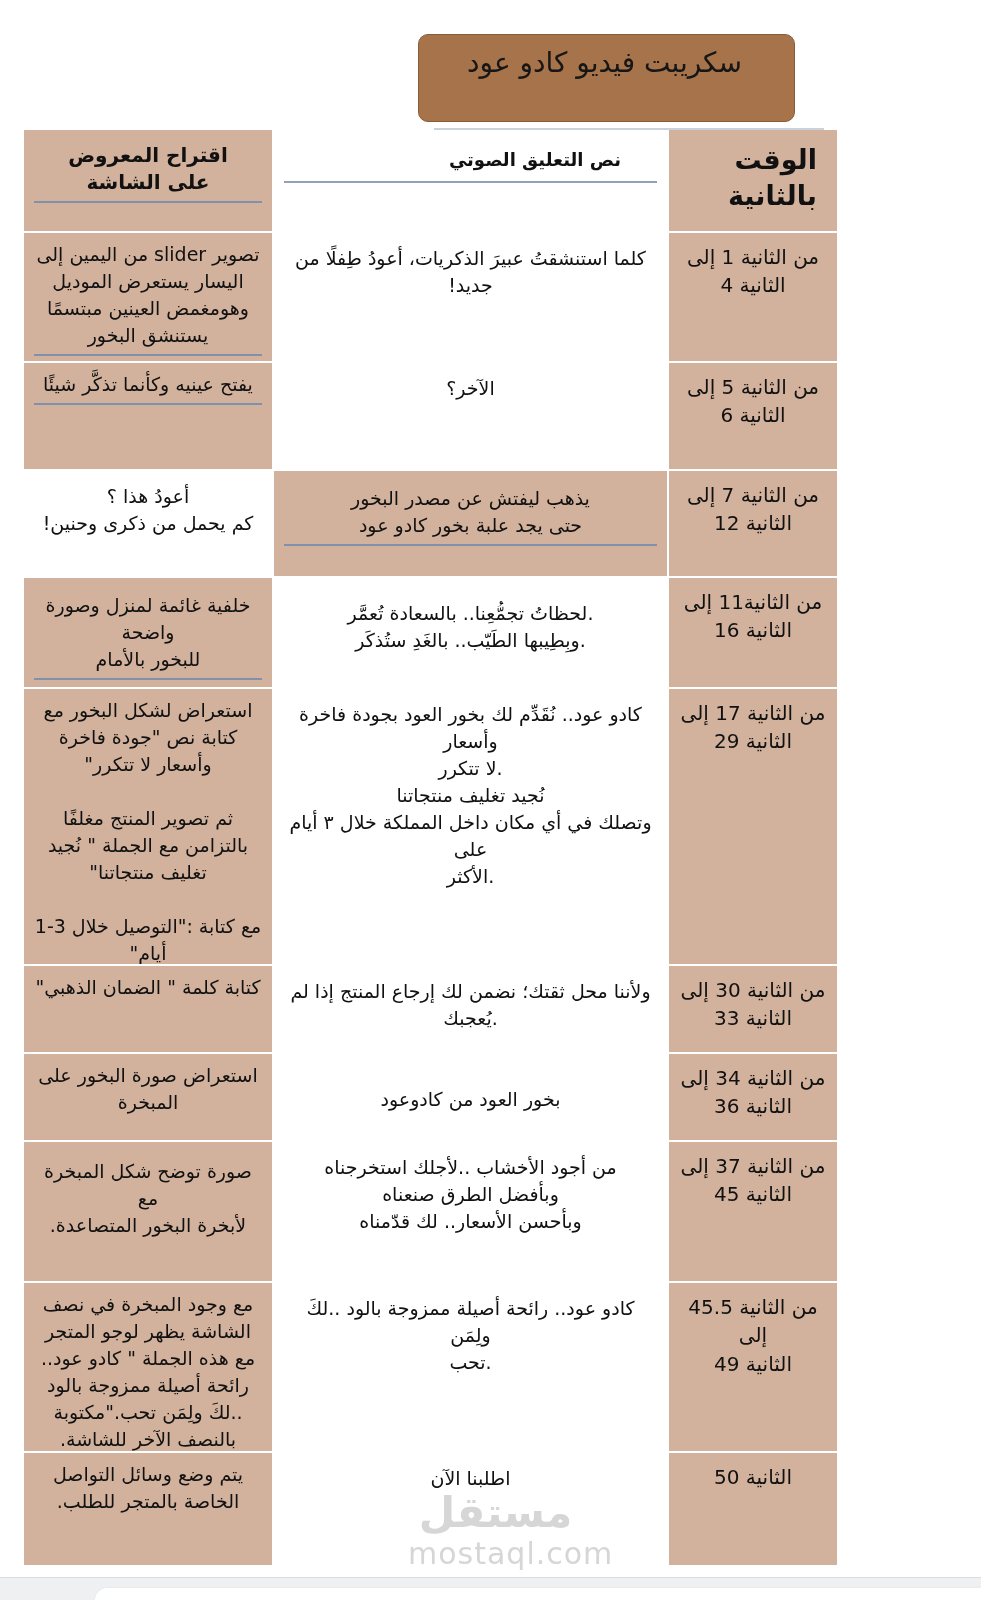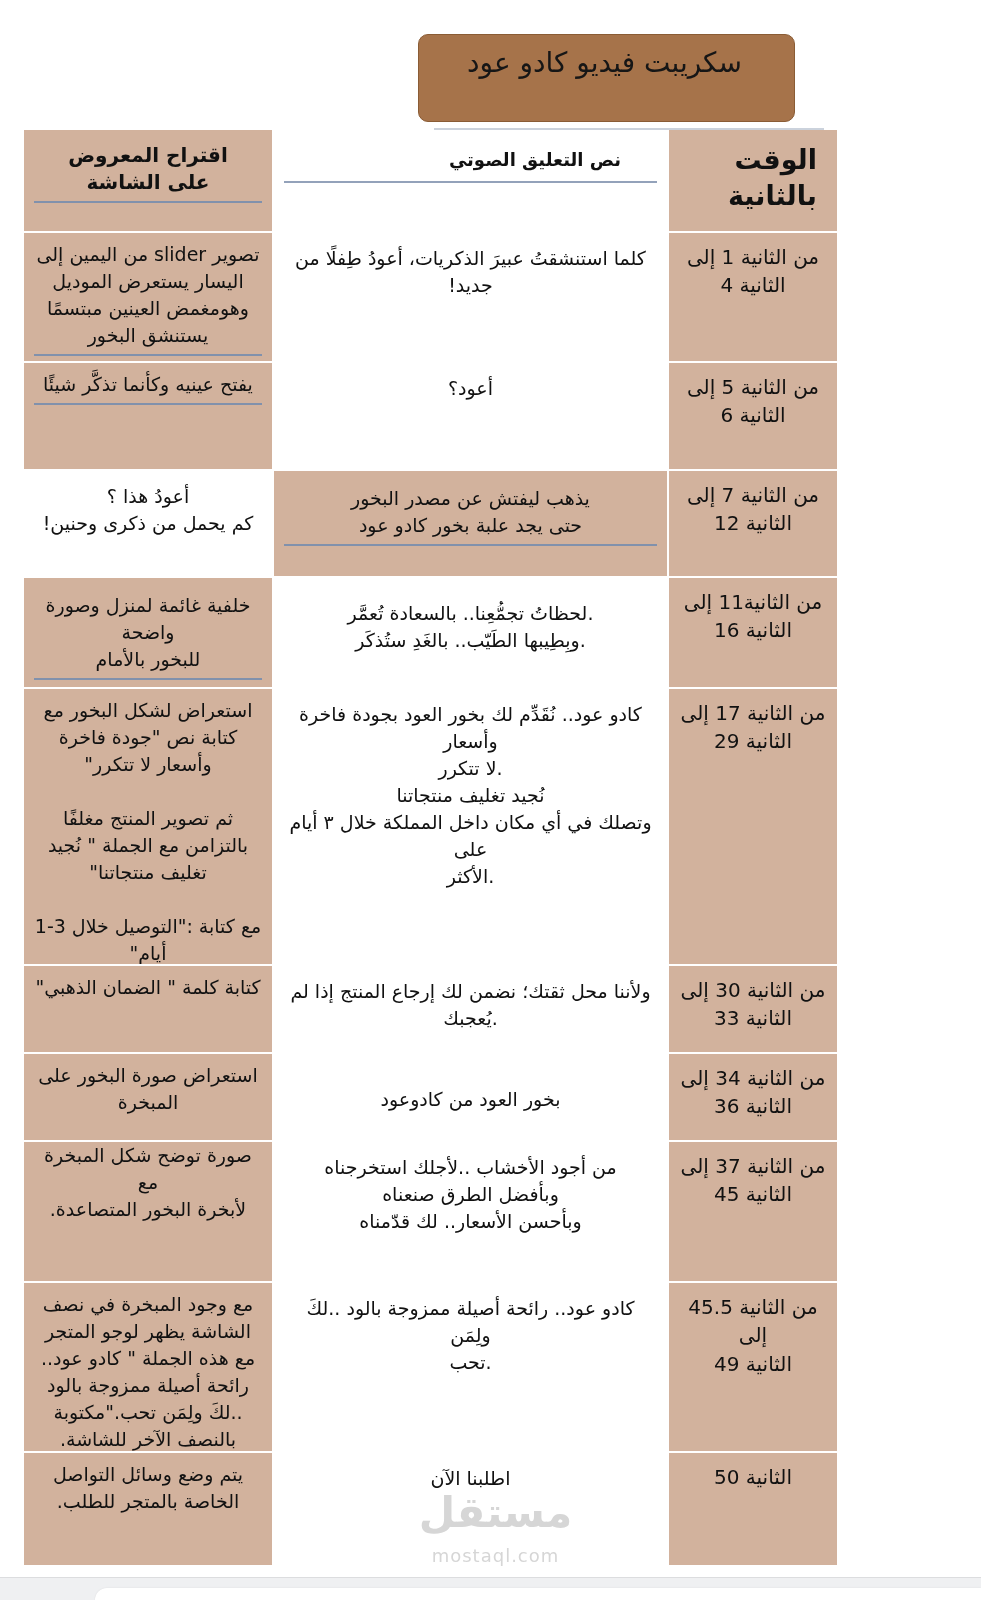--- a/index.html
+++ b/index.html
@@ -36,30 +36,30 @@
   }
   .screen-hdr{ font-size:20px; padding-top:4px; line-height:1.35; }
   
   .hr1{ height:128px; } .hr2{ height:106px; } .hr3{ height:105px; }
   .hr4{ height:109px; } .hr5{ height:275px; } .hr6{ height:86px; }
   .hr7{ height:86px; }  .hr8{ height:139px; } .hr9{ height:168px; }
   .hr10{ height:112px; }
   .hr4 .voice-cell{ padding-top:22px; }
   .hr7 .voice-cell{ padding-top:32px; }
   .hr3 .screen-cell, .hr4 .screen-cell{ padding-top:14px; }
-  .hr8 .screen-cell{ padding-top:0; }
+  .hr8 .screen-cell{ padding-top:16px; }
   
   .mid-top-line{ position:absolute; left:434px; top:128px; width:390px; height:2px; background:#cbd2dc; }
   
   .watermark{
     position:absolute; left:408px; top:1492px; width:175px;
     text-align:center; color:#d6d6d6; pointer-events:none;
   }
   .watermark .wm-ar{ font-size:42px; font-weight:bold; line-height:1; }
-  .watermark .wm-en{ font-size:18px; direction:ltr; letter-spacing:1px; margin-top:11px; }
+  .watermark .wm-en{ font-size:30px; direction:ltr; letter-spacing:1px; margin-top:2px; }
   
   .footer-band{ position:absolute; left:0; top:1577px; width:981px; height:23px;
     background:#eff0f2; border-top:1px solid #dcdddf; }
   .footer-card{ position:absolute; left:95px; top:1588px; width:886px; height:12px;
     background:#ffffff; border-top-left-radius:14px; box-shadow:0 0 2px rgba(0,0,0,.08); }
 </style>
 </head>
 <body>
 
 <div class="page">
@@ -98,21 +98,21 @@
         <div class="txt underlined">تصوير slider من اليمين إلى اليسار يستعرض الموديل وهومغمض العينين مبتسمًا يستنشق البخور</div>
       </div>
     </div>
 
     <div class="row hr2">
       <div class="cell time-cell">
         <div class="txt">من الثانية 5 إلى
 الثانية 6</div>
       </div>
       <div class="cell voice-cell">
-        <div class="txt">أعود؟</div>
+        <div class="txt">الآخر؟</div>
       </div>
       <div class="cell screen-cell">
         <div class="txt underlined">يفتح عينيه وكأنما تذكَّر شيئًا</div>
       </div>
     </div>
 
     <div class="row hr3">
       <div class="cell time-cell">
         <div class="txt">من الثانية 7 إلى
 الثانية 12</div>

